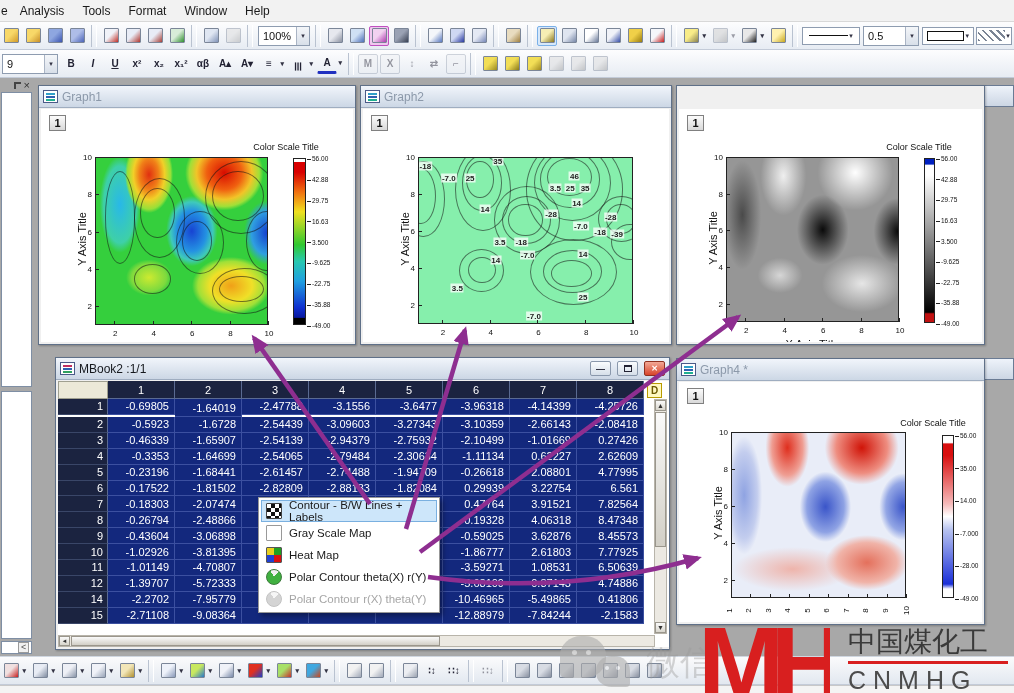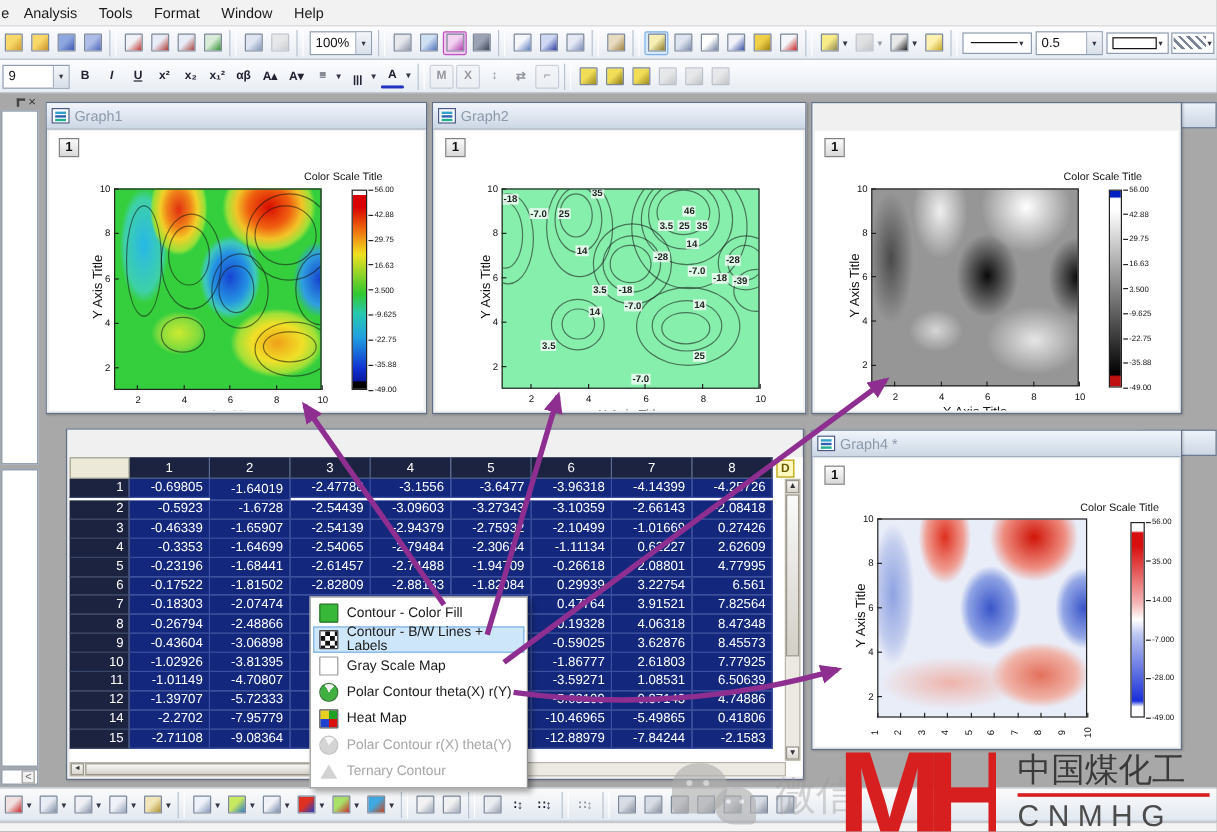--- a/index.html
+++ b/index.html
@@ -538,20 +538,34 @@
           <div class="csbar cs-bwr" style="left: 263px; top: 53px; width: 12px; height: 163px;"></div>
           <span class="cslab" style="left: 276px; top: 50px;">56.00</span>
           <span class="cslab" style="left: 276px; top: 82.6px;">35.00</span>
           <span class="cslab" style="left: 276px; top: 115.2px;">14.00</span>
           <span class="cslab" style="left: 276px; top: 147.8px;">-7.000</span>
           <span class="cslab" style="left: 276px; top: 180.4px;">-28.00</span>
           <span class="cslab" style="left: 276px; top: 213px;">-49.00</span>
         </div>
       </div>
       <div class="win" id="mbook" style="left: 55px; top: 279px; width: 615px; height: 293px; z-index: 10;">
+        <div class="wtitle">
+          <span class="wicon" style="background: rgb(255, 255, 255);">
+            <i style="top: 2px; background: rgb(192, 48, 96);"></i>
+            <i style="top: 5px; background: rgb(48, 96, 176);"></i>
+            <i style="top: 8px; background: rgb(48, 160, 96);"></i>
+          </span>
+          <span class="wtext active">MBook2 :1/1</span>
+          <span style="flex: 1 1 0%;"></span>
+          <span class="wbtn">—</span>
+          <span class="wbtn">
+            <span style="width: 8px; height: 7px; border-width: 2px 1px 1px; border-style: solid; border-color: rgb(34, 34, 51); border-image: initial;"></span>
+          </span>
+          <span class="wbtn close" style="font-size: 8px;">✕</span>
+        </div>
         <div class="sheet" style="width: 611px; height: 266px;">
           <div class="hrow">
             <div class="hcell corner" style="width: 50px; height: 18px;"></div>
             <div class="hcell" style="width: 67px; height: 18px;">1</div>
             <div class="hcell" style="width: 67px; height: 18px;">2</div>
             <div class="hcell" style="width: 67px; height: 18px;">3</div>
             <div class="hcell" style="width: 67px; height: 18px;">4</div>
             <div class="hcell" style="width: 67px; height: 18px;">5</div>
             <div class="hcell" style="width: 67px; height: 18px;">6</div>
             <div class="hcell" style="width: 67px; height: 18px;">7</div>
@@ -831,42 +845,34 @@
       <div class="wc-dot" style="left:9px;top:10px;width:4px;height:4px;"></div>
         <div class="wc-dot" style="left:20px;top:10px;width:4px;height:4px;"></div>
     </div>
     <div id="wm-ghost">微信</div>
     <div id="wm-logo">MH</div>
     <div id="wm-cn">中国煤化工</div>
     <div id="wm-rule"></div>
     <div id="wm-en">CNMHG</div>
   </div>
 <div id="cmenu" style="left: 258px; top: 497px; width: 182px;">
-      <div class="citem">
-        <span class="cicon mi-contour-color-fill"></span>
-        <span>Contour - Color Fill</span>
-      </div>
       <div class="citem hl">
         <span class="cicon mi-contour-bw-lines"></span>
         <span>Contour - B/W Lines + Labels</span>
       </div>
       <div class="citem">
         <span class="cicon mi-gray-scale-map"></span>
         <span>Gray Scale Map</span>
       </div>
       <div class="citem">
+        <span class="cicon mi-heat-map"></span>
+        <span>Heat Map</span>
+      </div>
+      <div class="citem">
         <span class="cicon mi-polar-1"></span>
         <span>Polar Contour theta(X) r(Y)</span>
-      </div>
-      <div class="citem">
-        <span class="cicon mi-heat-map"></span>
-        <span>Heat Map</span>
       </div>
       <div class="citem dim">
         <span class="cicon mi-polar-2" style="filter: grayscale(1) opacity(0.6);"></span>
         <span>Polar Contour r(X) theta(Y)</span>
       </div>
-      <div class="citem dim">
-        <span class="cicon mi-ternary" style="filter: grayscale(1) opacity(0.6);"></span>
-        <span>Ternary Contour</span>
-      </div>
     </div>
   </div>
 
 </body></html>

